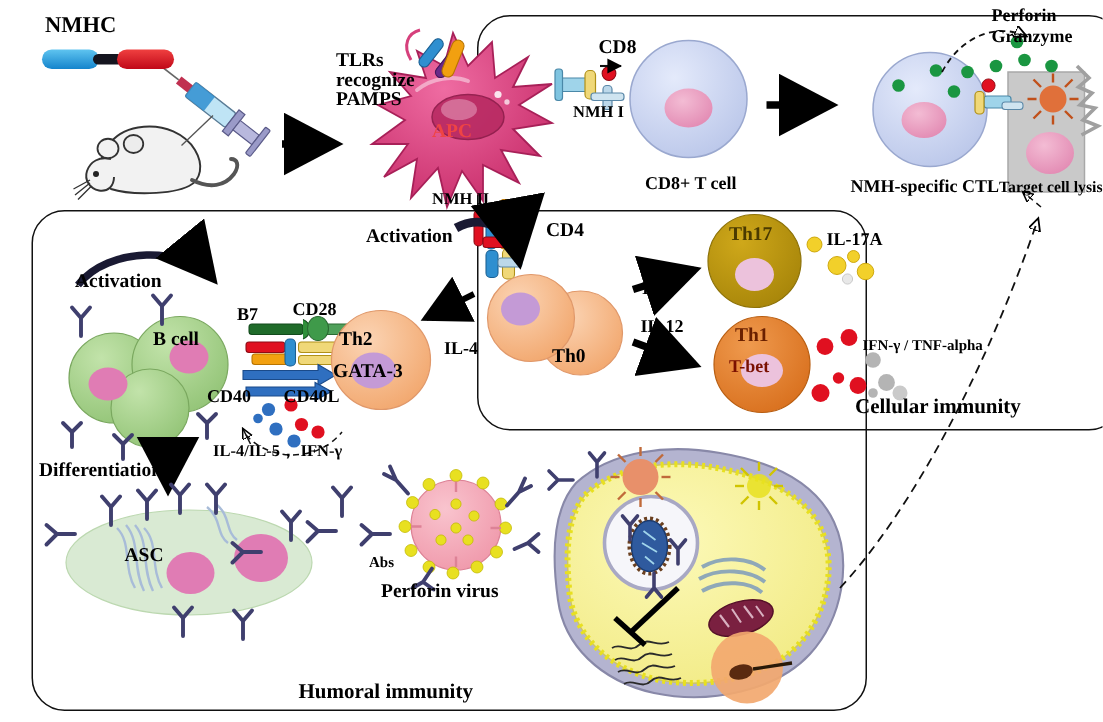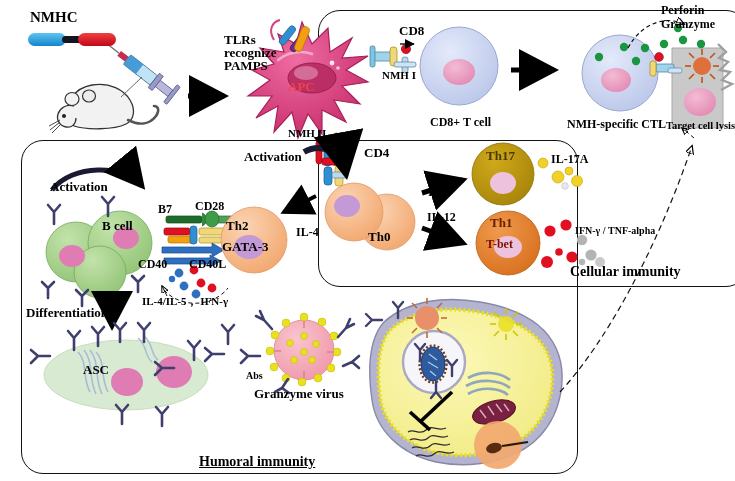--- a/index.html
+++ b/index.html
@@ -476,16 +476,16 @@
 <div class="lbl" style="left:179px;top:200px;font-size:12px;">CD28</div>
 <div class="lbl" style="left:122px;top:258px;font-size:12px;">CD40</div>
 <div class="lbl" style="left:173px;top:258px;font-size:12px;">CD40L</div>
 <div class="lbl" style="left:210px;top:219px;font-size:13px;">Th2</div>
 <div class="lbl" style="left:206px;top:240px;font-size:13px;">GATA-3</div>
 <div class="lbl" style="left:126px;top:296px;font-size:11px;">IL-4/IL-5，  IFN-γ</div>
 
 <div class="lbl" style="left:10px;top:306px;font-size:13px;">Differentiation</div>
 <div class="lbl" style="left:36px;top:363px;font-size:13px;margin-left:31px;">ASC</div>
 <div class="lbl" style="left:190px;top:371px;font-size:10px;margin-left:40px;">Abs</div>
-<div class="lbl" style="left:238px;top:387px;font-size:13px;">Granzyme virus</div>
-<div class="lbl" style="left:183px;top:455px;font-size:14px;text-decoration:underline;">Humoral immunity</div>
+<div class="lbl" style="left:238px;top:387px;font-size:13px;">Perforin virus</div>
+<div class="lbl" style="left:183px;top:455px;font-size:14px;">Humoral immunity</div>
 
 </div>
 
 </body></html>

